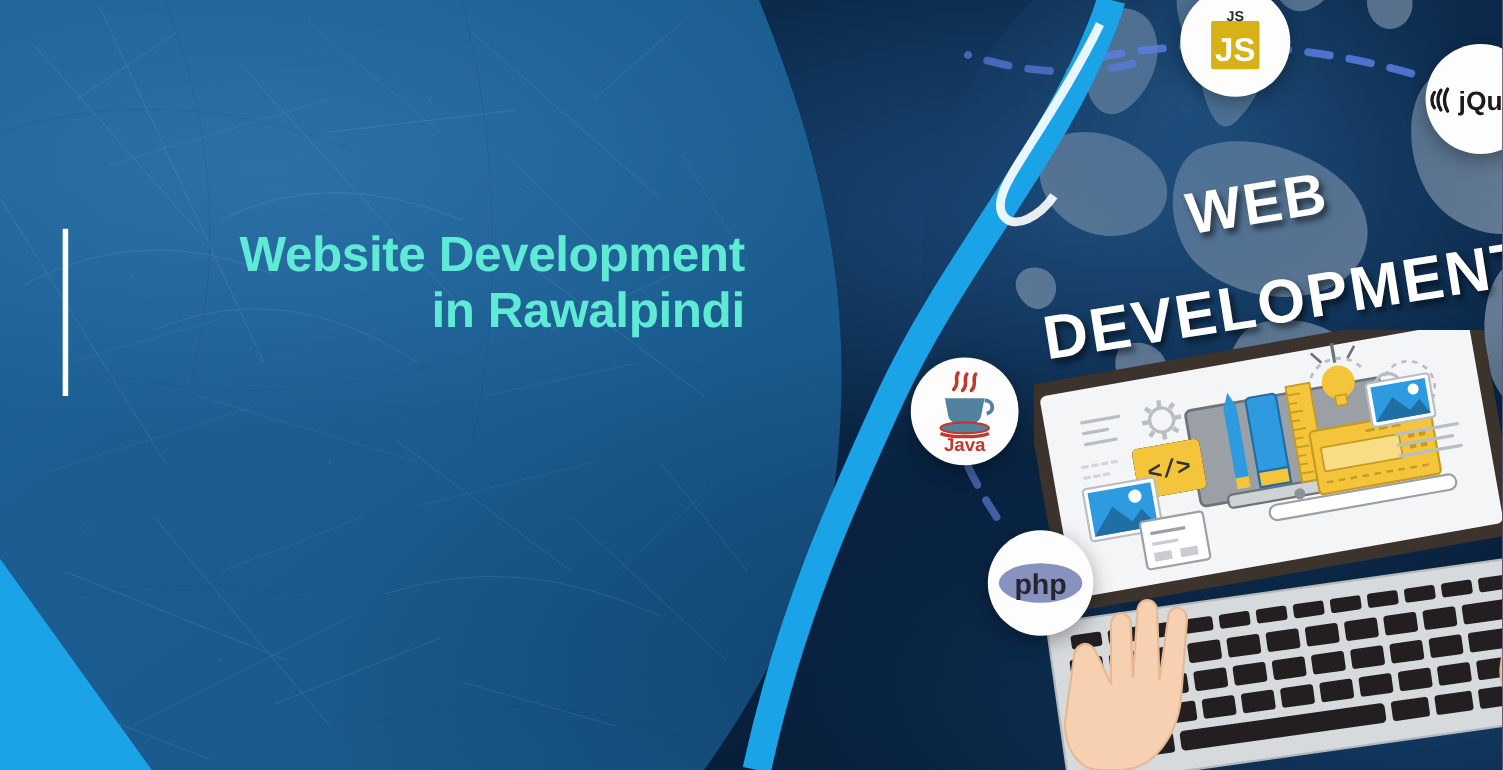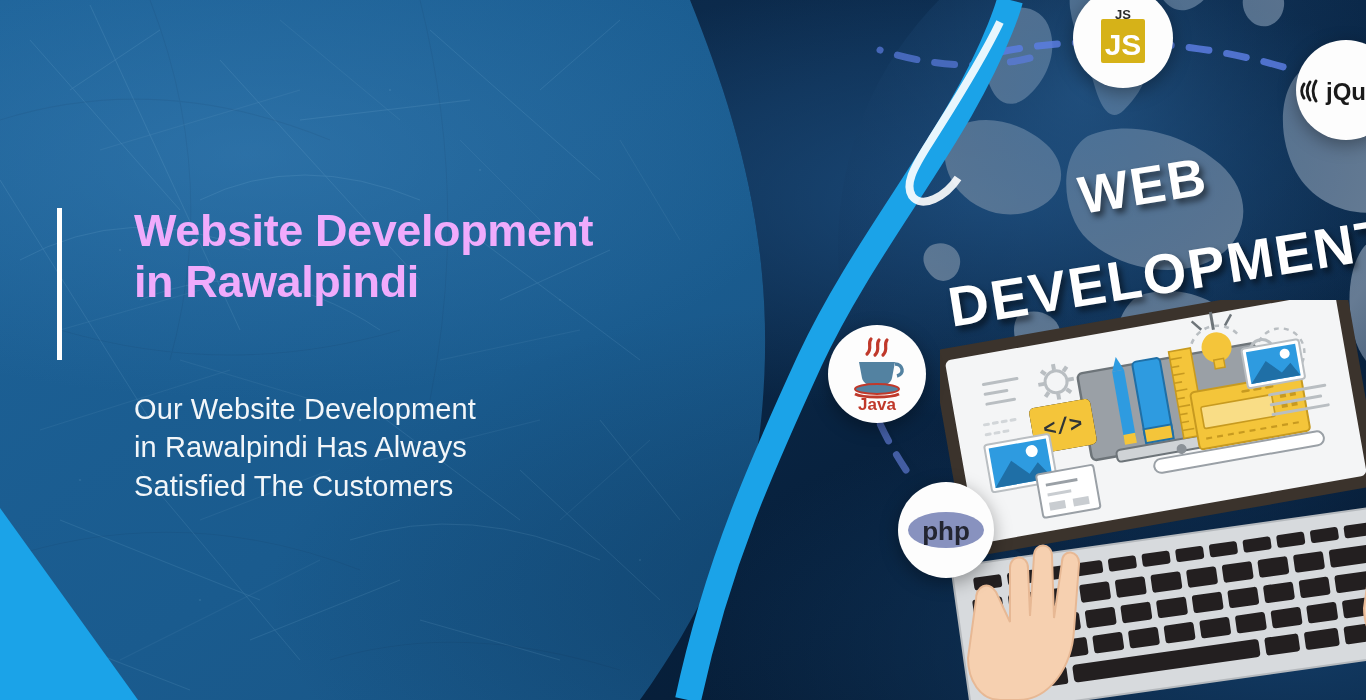--- a/index.html
+++ b/index.html
@@ -113,26 +113,27 @@
   .corner-tri{ position:absolute; left:0; top:480px; width:220px; height:220px; }
 
   
   .text-wrap{ position:absolute; left:57px; top:206px; width:620px; }
   .accent-bar{
     position:absolute; left:0px; top:2px;
     width:5px; height:152px; background:#ffffff;
   }
   .headline{
     margin-left:77px;
-    color:#f0abfc;
+    color:#5eead4;
     font-size:45px;
     font-weight:bold;
     line-height:1.13;
     letter-spacing:-.4px;
     white-space:pre-line;
+    text-align:right;
   }
   .subhead{
     margin-left:77px;
     margin-top:82px;
     color:#f2f6f9;
     font-size:29px;
     font-weight:normal;
     line-height:1.33;
     letter-spacing:.1px;
     white-space:pre-line;
@@ -501,18 +502,15 @@
   </svg>
 
   <svg class="corner-tri" viewBox="0 0 220 220">
     <polygon points="0,28 138,220 0,220" fill="#1ba3e8"></polygon>
   </svg>
 
   <div class="text-wrap">
     <div class="accent-bar"></div>
     <h1 class="headline">Website Development
 in Rawalpindi</h1>
-    <p class="subhead">Our Website Development
-in Rawalpindi Has Always
-Satisfied The Customers</p>
   </div>
 
 </div>
 
 </body></html>

